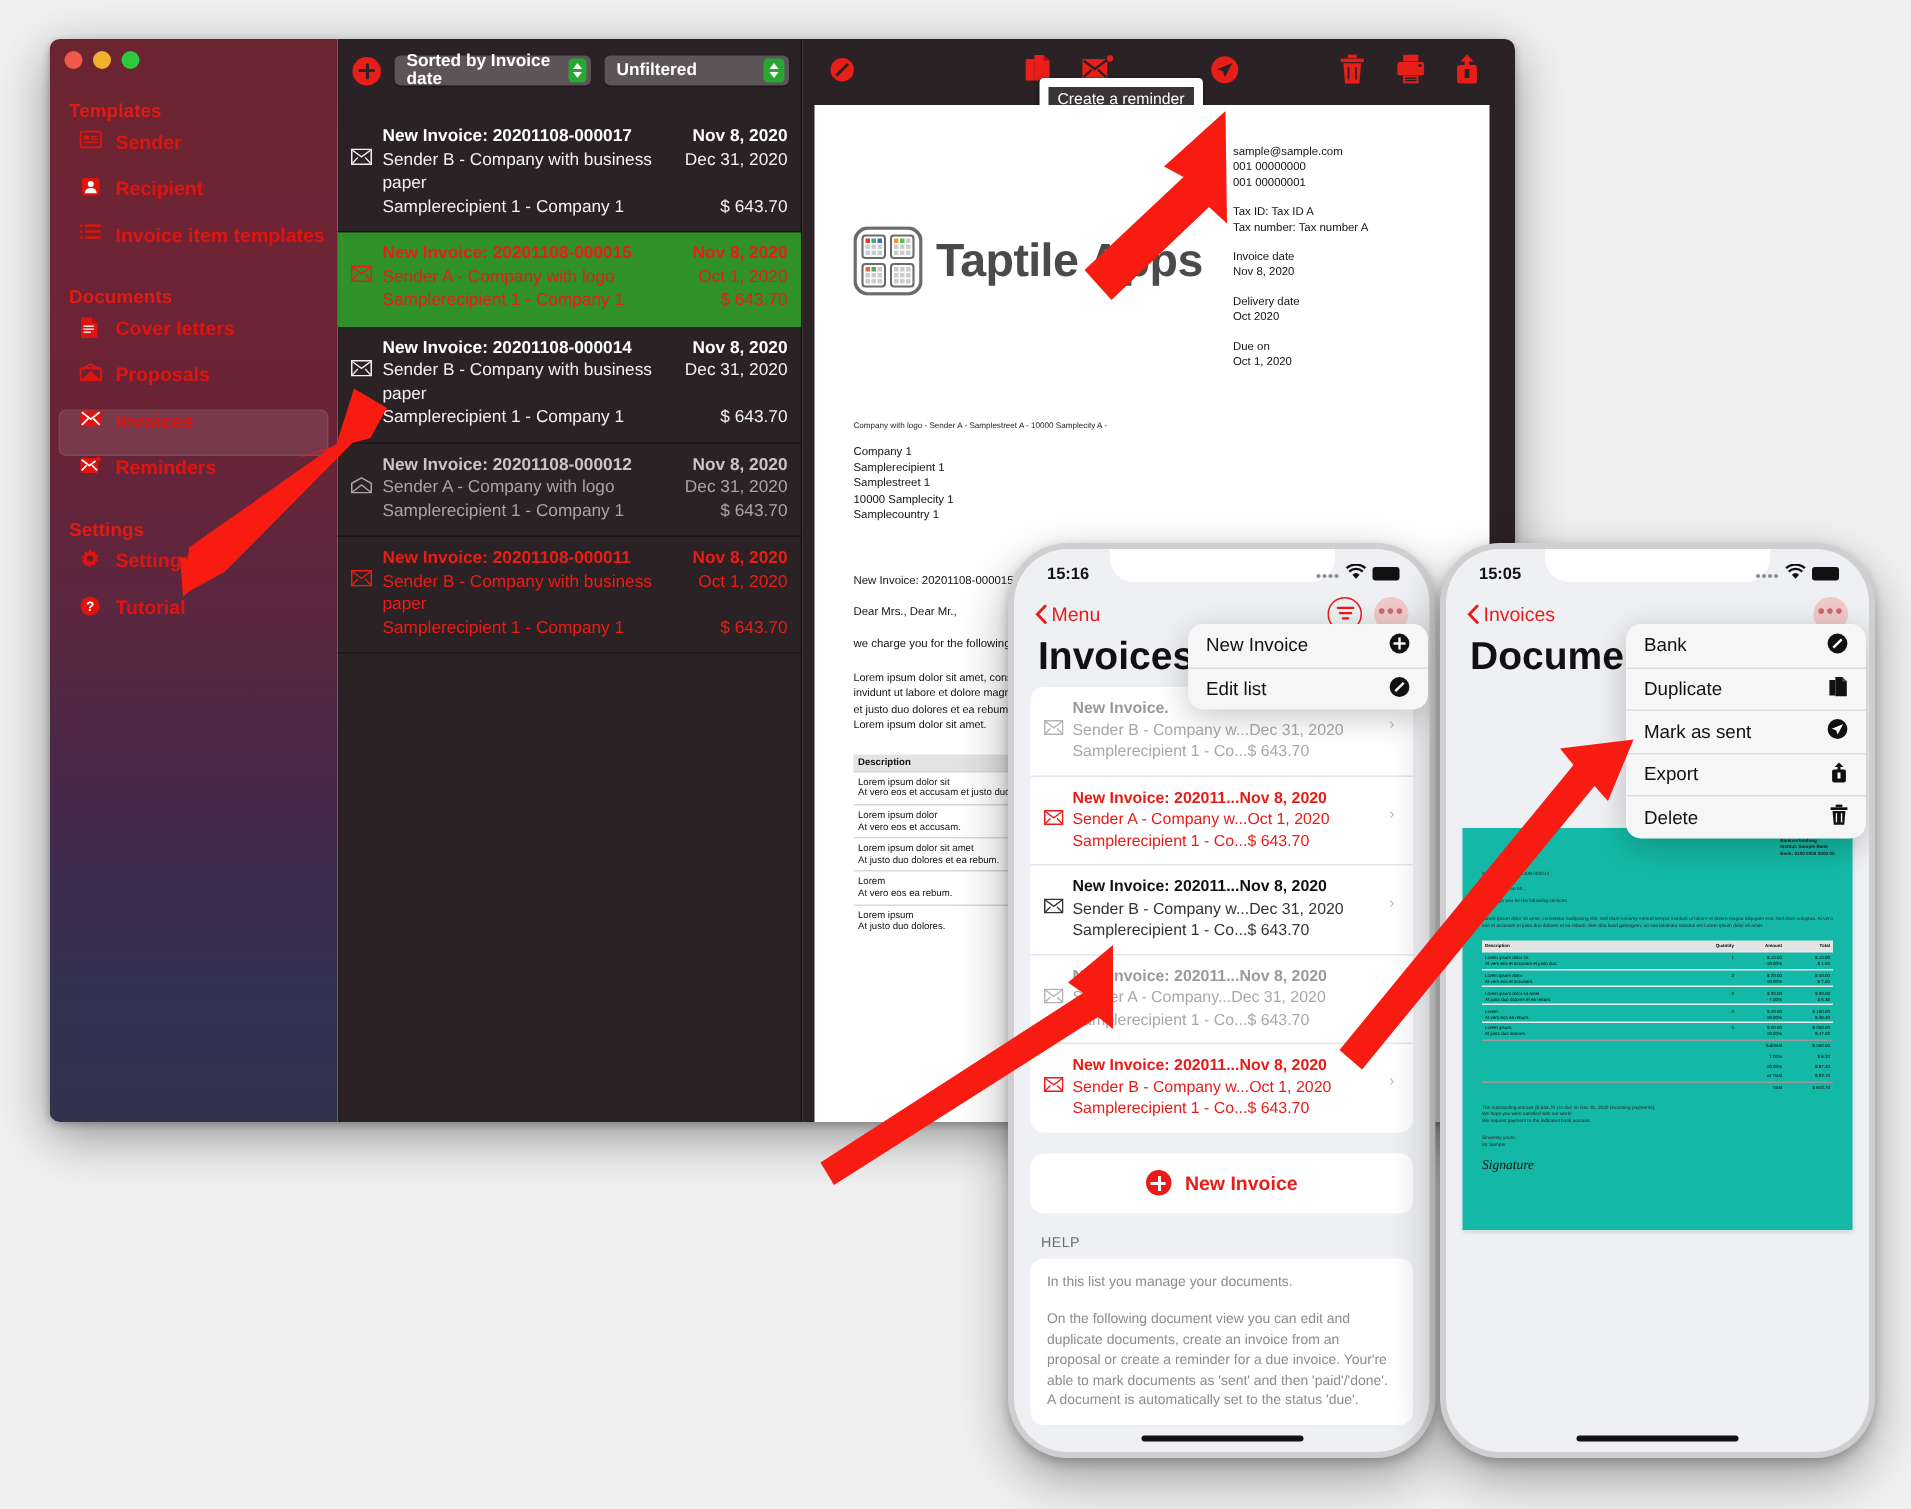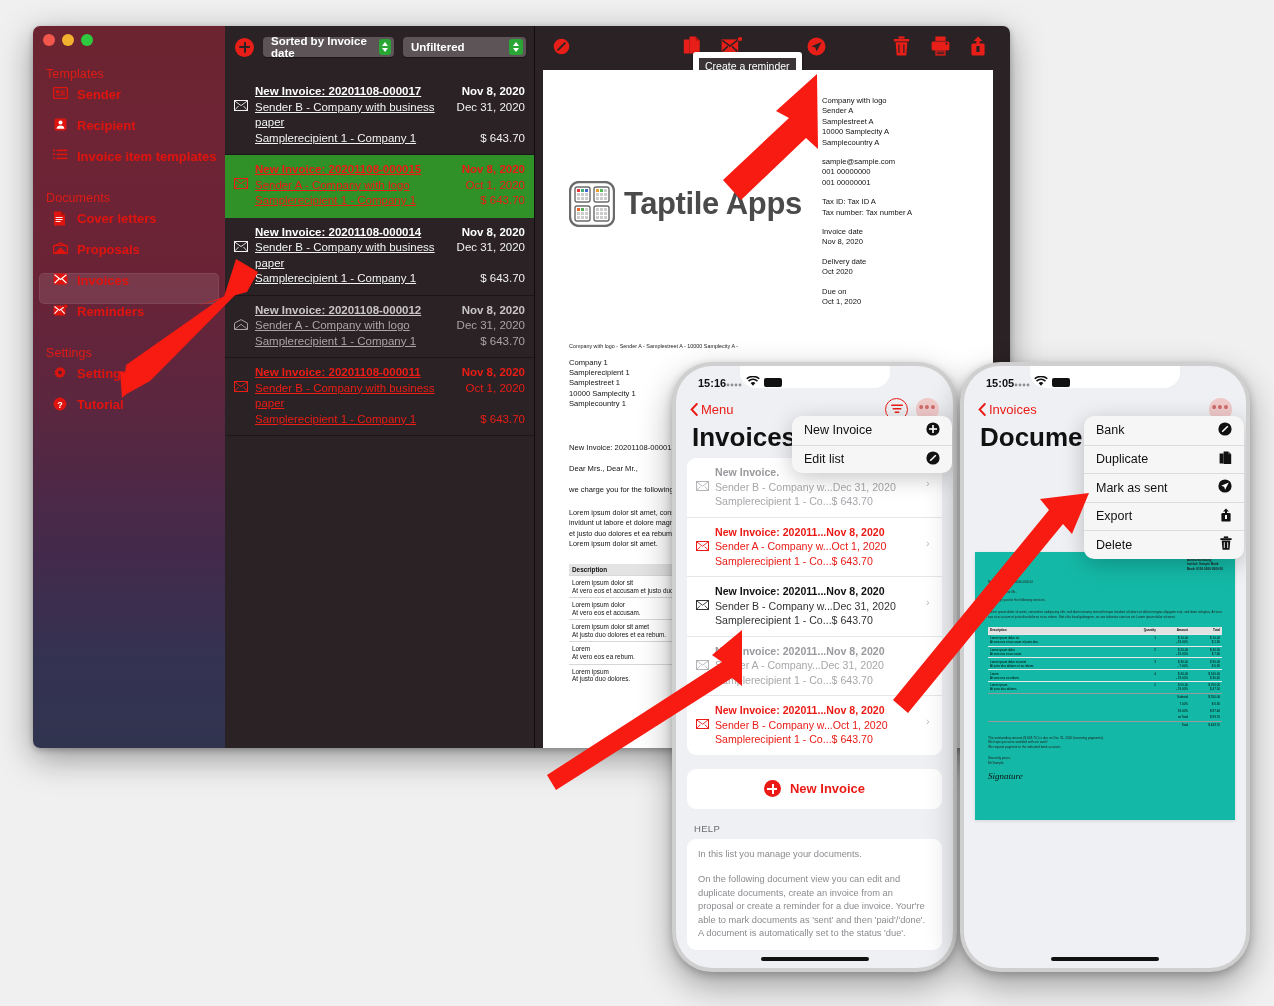--- a/index.html
+++ b/index.html
@@ -27,21 +27,21 @@
     position: relative;
     padding-top: 30px;
     flex: 0 0 192px;
   }
   .traffic { position: absolute; left: 10px; top: 8px; display: flex; gap: 7px; }
   .tl { width: 12px; height: 12px; border-radius: 50%; }
   .tl.r { background: #f2574c; }
   .tl.y { background: #f2b230; }
   .tl.g { background: #2fc940; }
 
-  .sb-group { color: #e01b15; font-size: 12.5px; font-weight: 400; padding: 11px 0 6px 13px; letter-spacing: .1px; }
+  .sb-group { color: #e01b15; font-size: 12.5px; font-weight: 700; padding: 11px 0 6px 13px; letter-spacing: .1px; }
   .sb-item {
     display: flex; gap: 9px;
     height: 31px; margin: 0 6px; padding-left: 14px;
     border-radius: 5px; color: #e0140f; font-size: 13px; font-weight: 600;
   }
   .sb-item.active { background: rgba(255,255,255,.10); box-shadow: inset 0 0 0 1px rgba(255,255,255,.07); }
   .sb-ic { width: 15px; height: 14px; flex: 0 0 15px; display: block; }
   .sb-ic svg { display: block; }
 
   
@@ -72,21 +72,21 @@
              display: flex; flex-direction: column; align-items: center; justify-content: center; gap: 2px; }
   .stepper i { display:block; width:0;height:0;border-left:3.4px solid transparent;border-right:3.4px solid transparent; }
   .stepper i.up { border-bottom: 4px solid #fff; }
   .stepper i.dn { border-top: 4px solid #fff; }
 
   .inv-row { display: flex; gap: 7px; padding: 7px 9px 8px 9px; border-bottom: 1px solid #1b1617; }
   .inv-row.sel { background: #2f9128; border-bottom-color: #2f9128; }
   .inv-ic { width: 14px; flex: 0 0 14px; padding-top: 13px; }
   .inv-body { flex: 1; }
   .inv-line { display: flex; justify-content: space-between; align-items: baseline; line-height: 15.5px; }
-  .inv-l { font-size: 11.5px; text-decoration: underline; }
+  .inv-l { font-size: 11.5px; }
   .inv-r { font-size: 11.5px; white-space: nowrap; padding-left: 6px; }
   .inv-line.t .inv-l, .inv-line.t .inv-r { font-weight: 700; }
   .c-white .inv-l, .c-white .inv-r { color: #f2f2f2; }
   .c-white .inv-line.t .inv-l, .c-white .inv-line.t .inv-r { color: #ffffff; }
   .c-grey .inv-l, .c-grey .inv-r { color: #a9a4a5; }
   .c-grey .inv-line.t .inv-l, .c-grey .inv-line.t .inv-r { color: #c9c5c6; }
   .c-red .inv-l, .c-red .inv-r { color: #ec1c16; }
   .c-red .inv-line.t .inv-l, .c-red .inv-line.t .inv-r { color: #ec1c16; }
 
   
@@ -120,21 +120,21 @@
   .dt-head { background: #e3e3e3; padding: 2px 3px; font-weight: 600; }
   .dt-row { padding: 3px 3px; border-top: 1px solid #d8d8d8; line-height: 7.6px; }
 
   
   .phone { position: absolute; border-radius: 40px; background: #cfcfcf;
            box-shadow: 0 14px 34px rgba(0,0,0,.33), 0 3px 8px rgba(0,0,0,.22); padding: 4px; }
   .phone-screen { position: relative; width: 100%; height: 100%; border-radius: 36px; background: #eff0f3; overflow: hidden; }
   .notch { position: absolute; left: 50%; transform: translateX(-50%); top: 0;
            width: 150px; height: 22px; background: #fff; border-radius: 0 0 16px 16px; }
   .statusbar { position: absolute; top: 0; left: 0; right: 0; height: 28px;
-               display: flex; align-items: center; justify-content: flex-start;
+               display: flex; align-items: center; justify-content: space-between;
                padding: 5px 20px 0 22px; font-size: 11px; font-weight: 700; color: #111; z-index: 3; }
   .sb-right { display: flex; align-items: center; gap: 4px; }
   .batt { width: 18px; height: 9px; background: #111; border-radius: 2px; }
   .navbar { position: absolute; top: 28px; left: 0; right: 0; height: 30px;
             display: flex; align-items: center; justify-content: space-between; padding: 0 14px; z-index: 2; }
   .back { display: flex; align-items: center; gap: 3px; color: #ea1b16; font-size: 13px; font-weight: 500; }
   .nav-right { display: flex; align-items: center; gap: 8px; }
   .circ-btn { width: 23px; height: 23px; border-radius: 50%; display: flex; align-items: center; justify-content: center; }
   .circ-btn.outline { border: 1.6px solid #ea1b16; }
   .circ-btn.dots { background: #f0c9c9; color: #cf6a6a; font-size: 14px; letter-spacing: 1px; line-height: 0; padding-bottom: 4px; }
@@ -530,25 +530,20 @@
                       <rect x="35" y="31" width="3" height="3" fill="#ccc"></rect>
                     <rect x="27" y="35" width="3" height="3" fill="#ccc"></rect>
                       <rect x="31" y="35" width="3" height="3" fill="#ccc"></rect>
                       <rect x="35" y="35" width="3" height="3" fill="#ccc"></rect>
                   </g>
                 </svg>
               </span>
               <span class="app-title">Taptile Apps</span>
             </div>
             <div class="doc-right">
-              <p style="white-space:pre-line">Company with logo
-Sender A
-Samplestreet A
-10000 Samplecity A
-Samplecountry A</p>
               <p style="white-space:pre-line">sample@sample.com
 001 00000000
 001 00000001</p>
               <p style="white-space:pre-line">Tax ID: Tax ID A
 Tax number: Tax number A</p>
               <p><span>Invoice date</span><br><span>Nov 8, 2020</span></p>
               <p><span>Delivery date</span><br><span>Oct 2020</span></p>
               <p><span>Due on</span><br><span>Oct 1, 2020</span></p>
             </div>
           </div>

